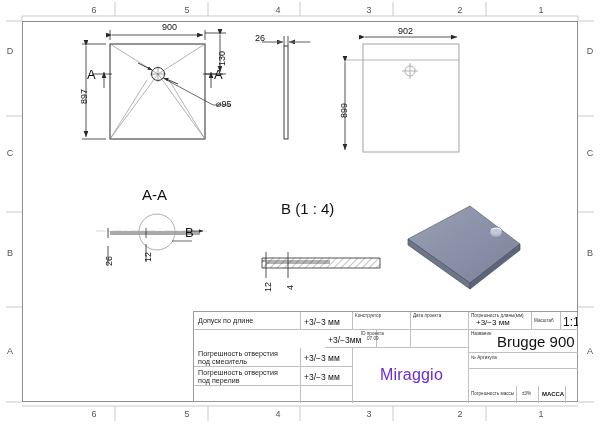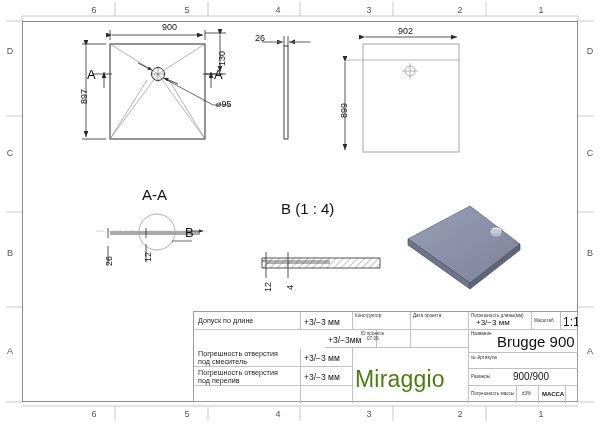--- a/index.html
+++ b/index.html
@@ -25,21 +25,21 @@
   .rot{transform-origin:0 0;transform:rotate(-90deg);}
 
   
   .tb{position:absolute;left:193px;top:311px;width:385px;height:91px;
       border:1px solid #9a9a9a;box-sizing:border-box;}
   .tbcell{position:absolute;box-sizing:border-box;border-right:1px solid #c0c0c0;
           border-bottom:1px solid #c0c0c0;overflow:hidden;}
   .tl{font-size:7.2px;color:#222;line-height:8.4px;}
   .tval{font-size:8.5px;color:#111;}
   .micro{font-size:4.6px;color:#333;line-height:5.4px;}
-  .brand{font-size:23px;letter-spacing:.2px;color:#4d7c0f;}
+  .brand{font-size:16px;letter-spacing:.2px;color:#6d28d9;text-align:center;}
   .model{font-size:15px;color:#111;}
   .scaleval{font-size:12px;color:#111;}
   .sizeval{font-size:10px;color:#111;}
   .massa{font-size:6px;color:#111;font-weight:bold;}
 </style>
 </head>
 <body>
 
 <div class="sheet">
 
@@ -317,24 +317,20 @@
     <div class="tbcell" style="left:275px;top:18px;width:109px;height:23px;border-right:none;">
       <div class="micro" style="padding:1px 0 0 2px;">Название</div>
       <div class="model" style="position:absolute;left:28px;top:3px;">Brugge 900</div>
     </div>
 
     <div class="tbcell" style="left:275px;top:41px;width:109px;height:16px;border-right:none;">
       <div class="micro" style="padding:2px 0 0 2px;">№ Артикула</div>
       <div class="sizeval" style="position:absolute;left:48px;top:2px;"></div>
     </div>
 
-    <div class="tbcell" style="left:275px;top:57px;width:109px;height:17px;border-right:none;">
-      <div class="micro" style="padding:5px 0 0 2px;">Размеры</div>
-      <div class="sizeval" style="position:absolute;left:44px;top:2px;">900/900</div>
-    </div>
 
     <div class="tbcell" style="left:275px;top:74px;width:48px;height:17px;border-bottom:none;">
       <div class="micro" style="padding:5px 0 0 2px;">Погрешность массы</div>
     </div>
     <div class="tbcell" style="left:323px;top:74px;width:22px;height:17px;border-bottom:none;">
       <div class="micro" style="padding:5px 0 0 5px;">±3%</div>
     </div>
     <div class="tbcell" style="left:345px;top:74px;width:27px;height:17px;border-bottom:none;">
       <div class="massa" style="padding:5px 0 0 3px;">МАССА</div>
     </div>

